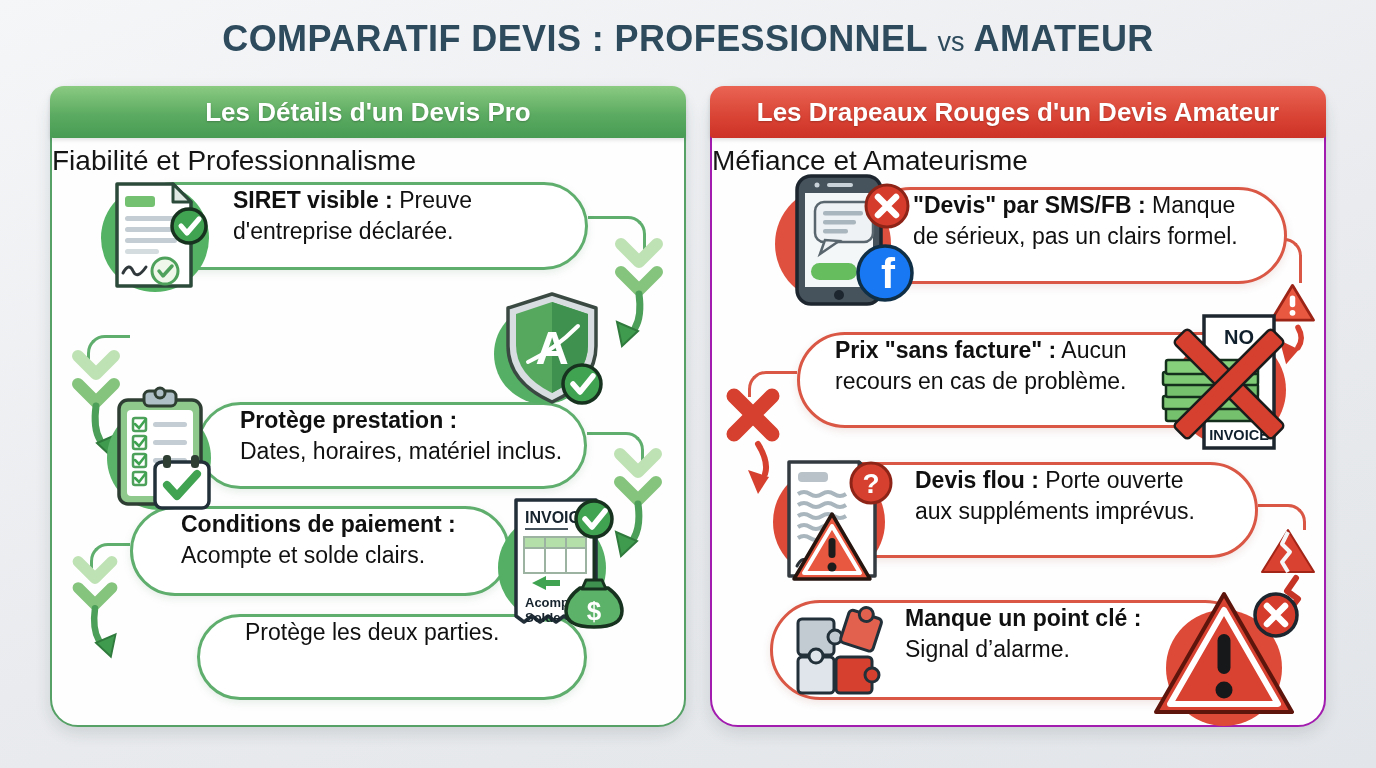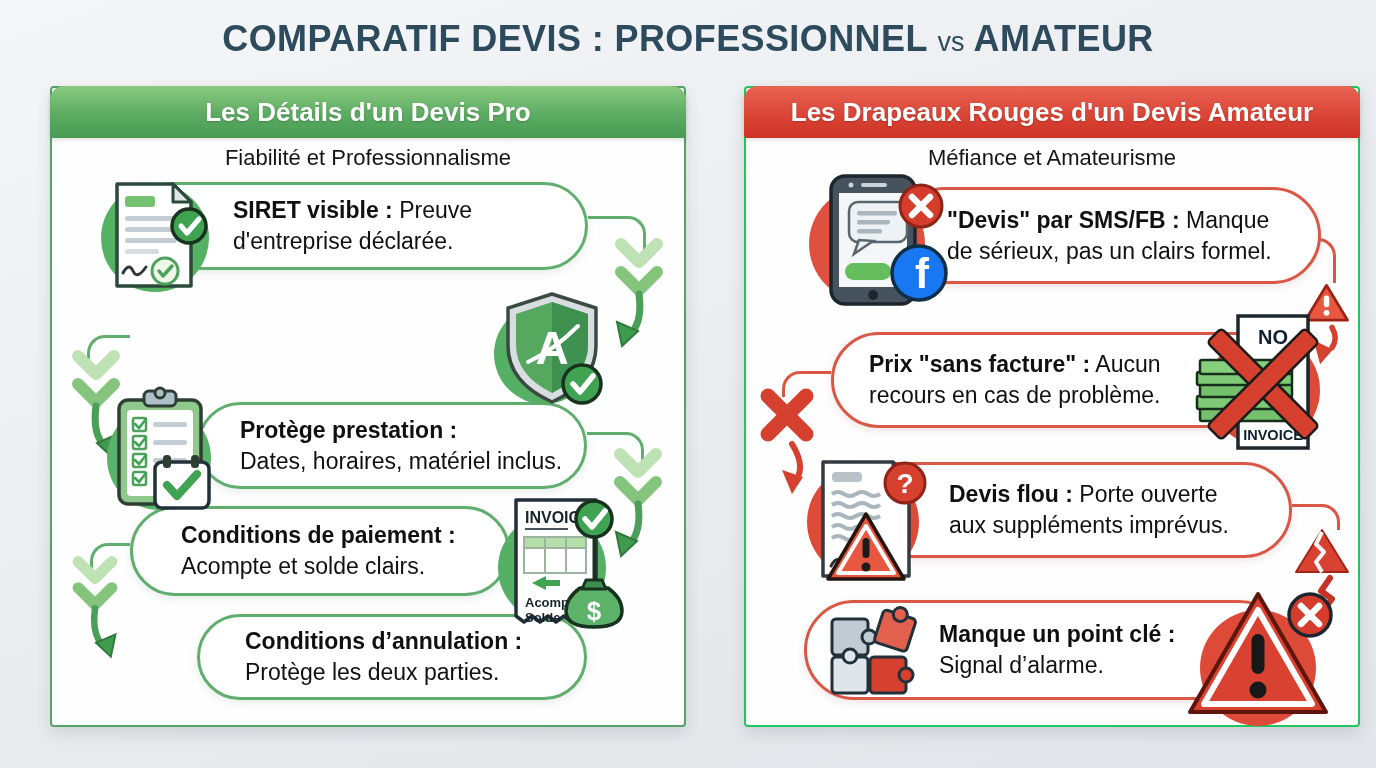--- a/index.html
+++ b/index.html
@@ -1,28 +1,28 @@
 <!DOCTYPE html>
 <html><head>
 <meta charset="utf-8">
 <style>
 *{margin:0;padding:0;box-sizing:border-box}
 html,body{width:1376px;height:768px}
 body{font-family:"Liberation Sans",sans-serif;background:linear-gradient(160deg,#f4f6f8 0%,#e9ebee 55%,#e2e5e9 100%);overflow:hidden}
 .canvas{position:relative;width:1376px;height:768px}
 .title{position:absolute;top:18px;left:0;width:100%;text-align:center;font-size:36px;font-weight:800;color:#2d4b5d;letter-spacing:.4px}
 .title .vs{font-size:27px;font-weight:400;letter-spacing:0}
-.panel{position:absolute;top:86px;height:641px;background:#fefefe;border-radius:4px;box-shadow:0 6px 16px rgba(40,60,60,.14)}
+.panel{position:absolute;top:86px;height:641px;background:#fefefe;border-radius:28px;box-shadow:0 6px 16px rgba(40,60,60,.14)}
 .panel.left{left:50px;width:636px;border:2px solid #55a166}
-.panel.right{left:744px;width:616px;border:2px solid #22c55e}
+.panel.right{left:710px;width:616px;border:2px solid #a21caf}
 .phead{position:absolute;top:-2px;left:-2px;right:-2px;height:52px;border-radius:14px 14px 3px 3px;display:flex;align-items:center;justify-content:center;color:#fff;font-size:26px;font-weight:700;text-shadow:0 1px 2px rgba(0,0,0,.22);box-shadow:0 2px 4px rgba(0,0,0,.12)}
 .left .phead{background:linear-gradient(180deg,#8bca81 0%,#5cab62 55%,#479b53 100%)}
 .right .phead{background:linear-gradient(180deg,#ea6454 0%,#d84334 60%,#cd3226 100%)}
-.subtitle{position:absolute;top:57px;left:0;width:100%;text-align:center;font-size:22px;color:#151515}
-.pill{position:absolute;background:#fff;display:flex;align-items:center;z-index:2}
+.subtitle{position:absolute;top:57px;left:0;width:100%;text-align:left;font-size:28px;color:#151515}
+.pill{position:absolute;background:#fff;display:flex;align-items:flex-start;z-index:2}
 .pill p{font-size:23px;line-height:1.34;color:#101010}
 .pill .b{font-weight:700}
 .stack .b{display:block}
 .pill.green{border:3px solid #5fae6e;border-radius:48px;box-shadow:0 3px 8px rgba(60,120,70,.12)}
 .pill.red{border:3px solid #d95744;border-radius:50px;box-shadow:0 3px 8px rgba(150,50,40,.12)}
 .icon{position:absolute;z-index:4}
 .arrow{position:absolute;z-index:3}
 .mirror{transform:scaleX(-1)}
 .conn{position:absolute;z-index:1;border:0px solid}
 .conn.green{border-color:#5fae6e}
@@ -165,21 +165,21 @@
     <div class="arrow mirror" style="left:14px;top:468px;width:58px;height:112px">
       <svg viewBox="0 0 60 120">
         <path d="M12 6 L30 24 L48 6" fill="none" stroke="#bfe2b4" stroke-width="12" stroke-linecap="round" stroke-linejoin="round"></path>
         <path d="M12 34 L30 52 L48 34" fill="none" stroke="#85c47d" stroke-width="12" stroke-linecap="round" stroke-linejoin="round"></path>
         <path d="M30 56 Q33 78 26 90" fill="none" stroke="#4c9f58" stroke-width="7" stroke-linecap="round"></path>
         <polygon points="8,84 29,93 13,108" fill="#3f9b4e" stroke="#2f7a3c" stroke-width="2"></polygon>
       </svg>
     </div>
 
     <div class="pill green stack" style="left:145px;top:526px;width:390px;height:86px;padding-left:45px;padding-right:25px">
-      <p><span class="b">Conditions d’annulation :</span> <span>Protège les deux parties.</span></p>
+      <p> <span>Protège les deux parties.</span></p>
     </div>
   </section>
 
   <section class="panel right">
     <header class="phead">
         <span>Les Drapeaux Rouges d'un Devis Amateur</span>
       </header>
     <div class="subtitle">Méfiance et Amateurisme</div>
 
     <div class="conn red tr" style="left:560px;top:150px;width:30px;height:45px"></div>

